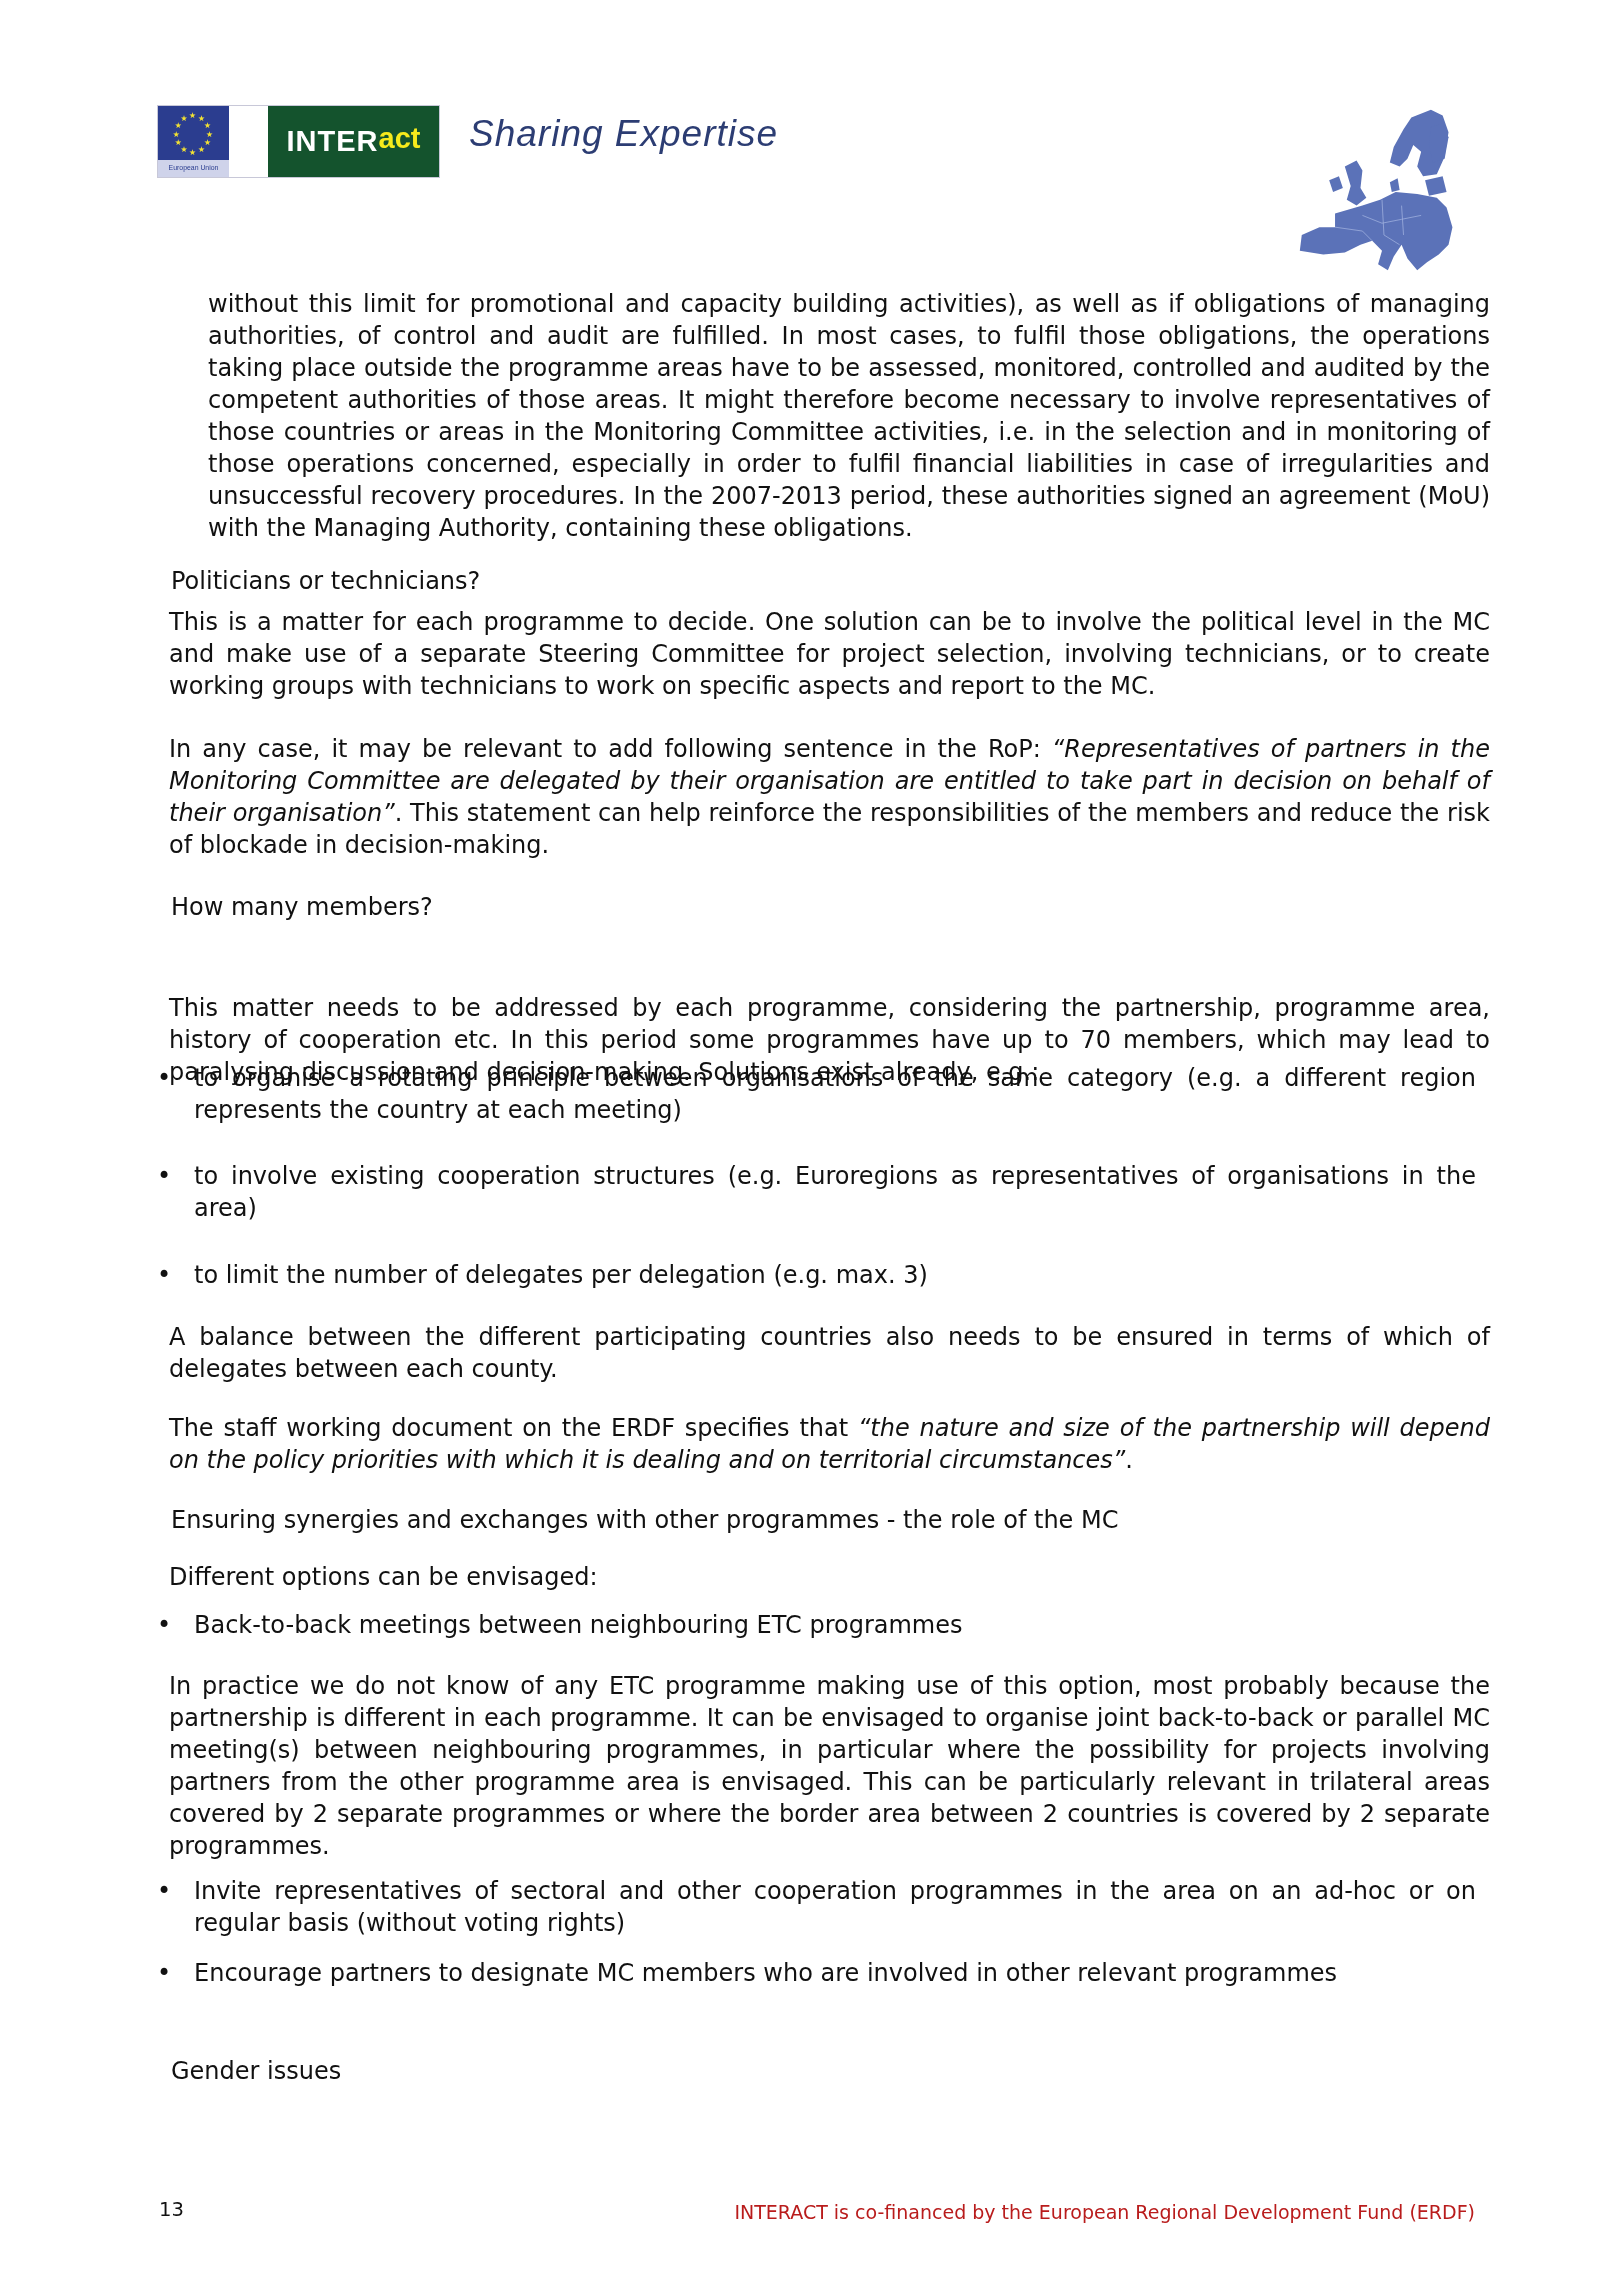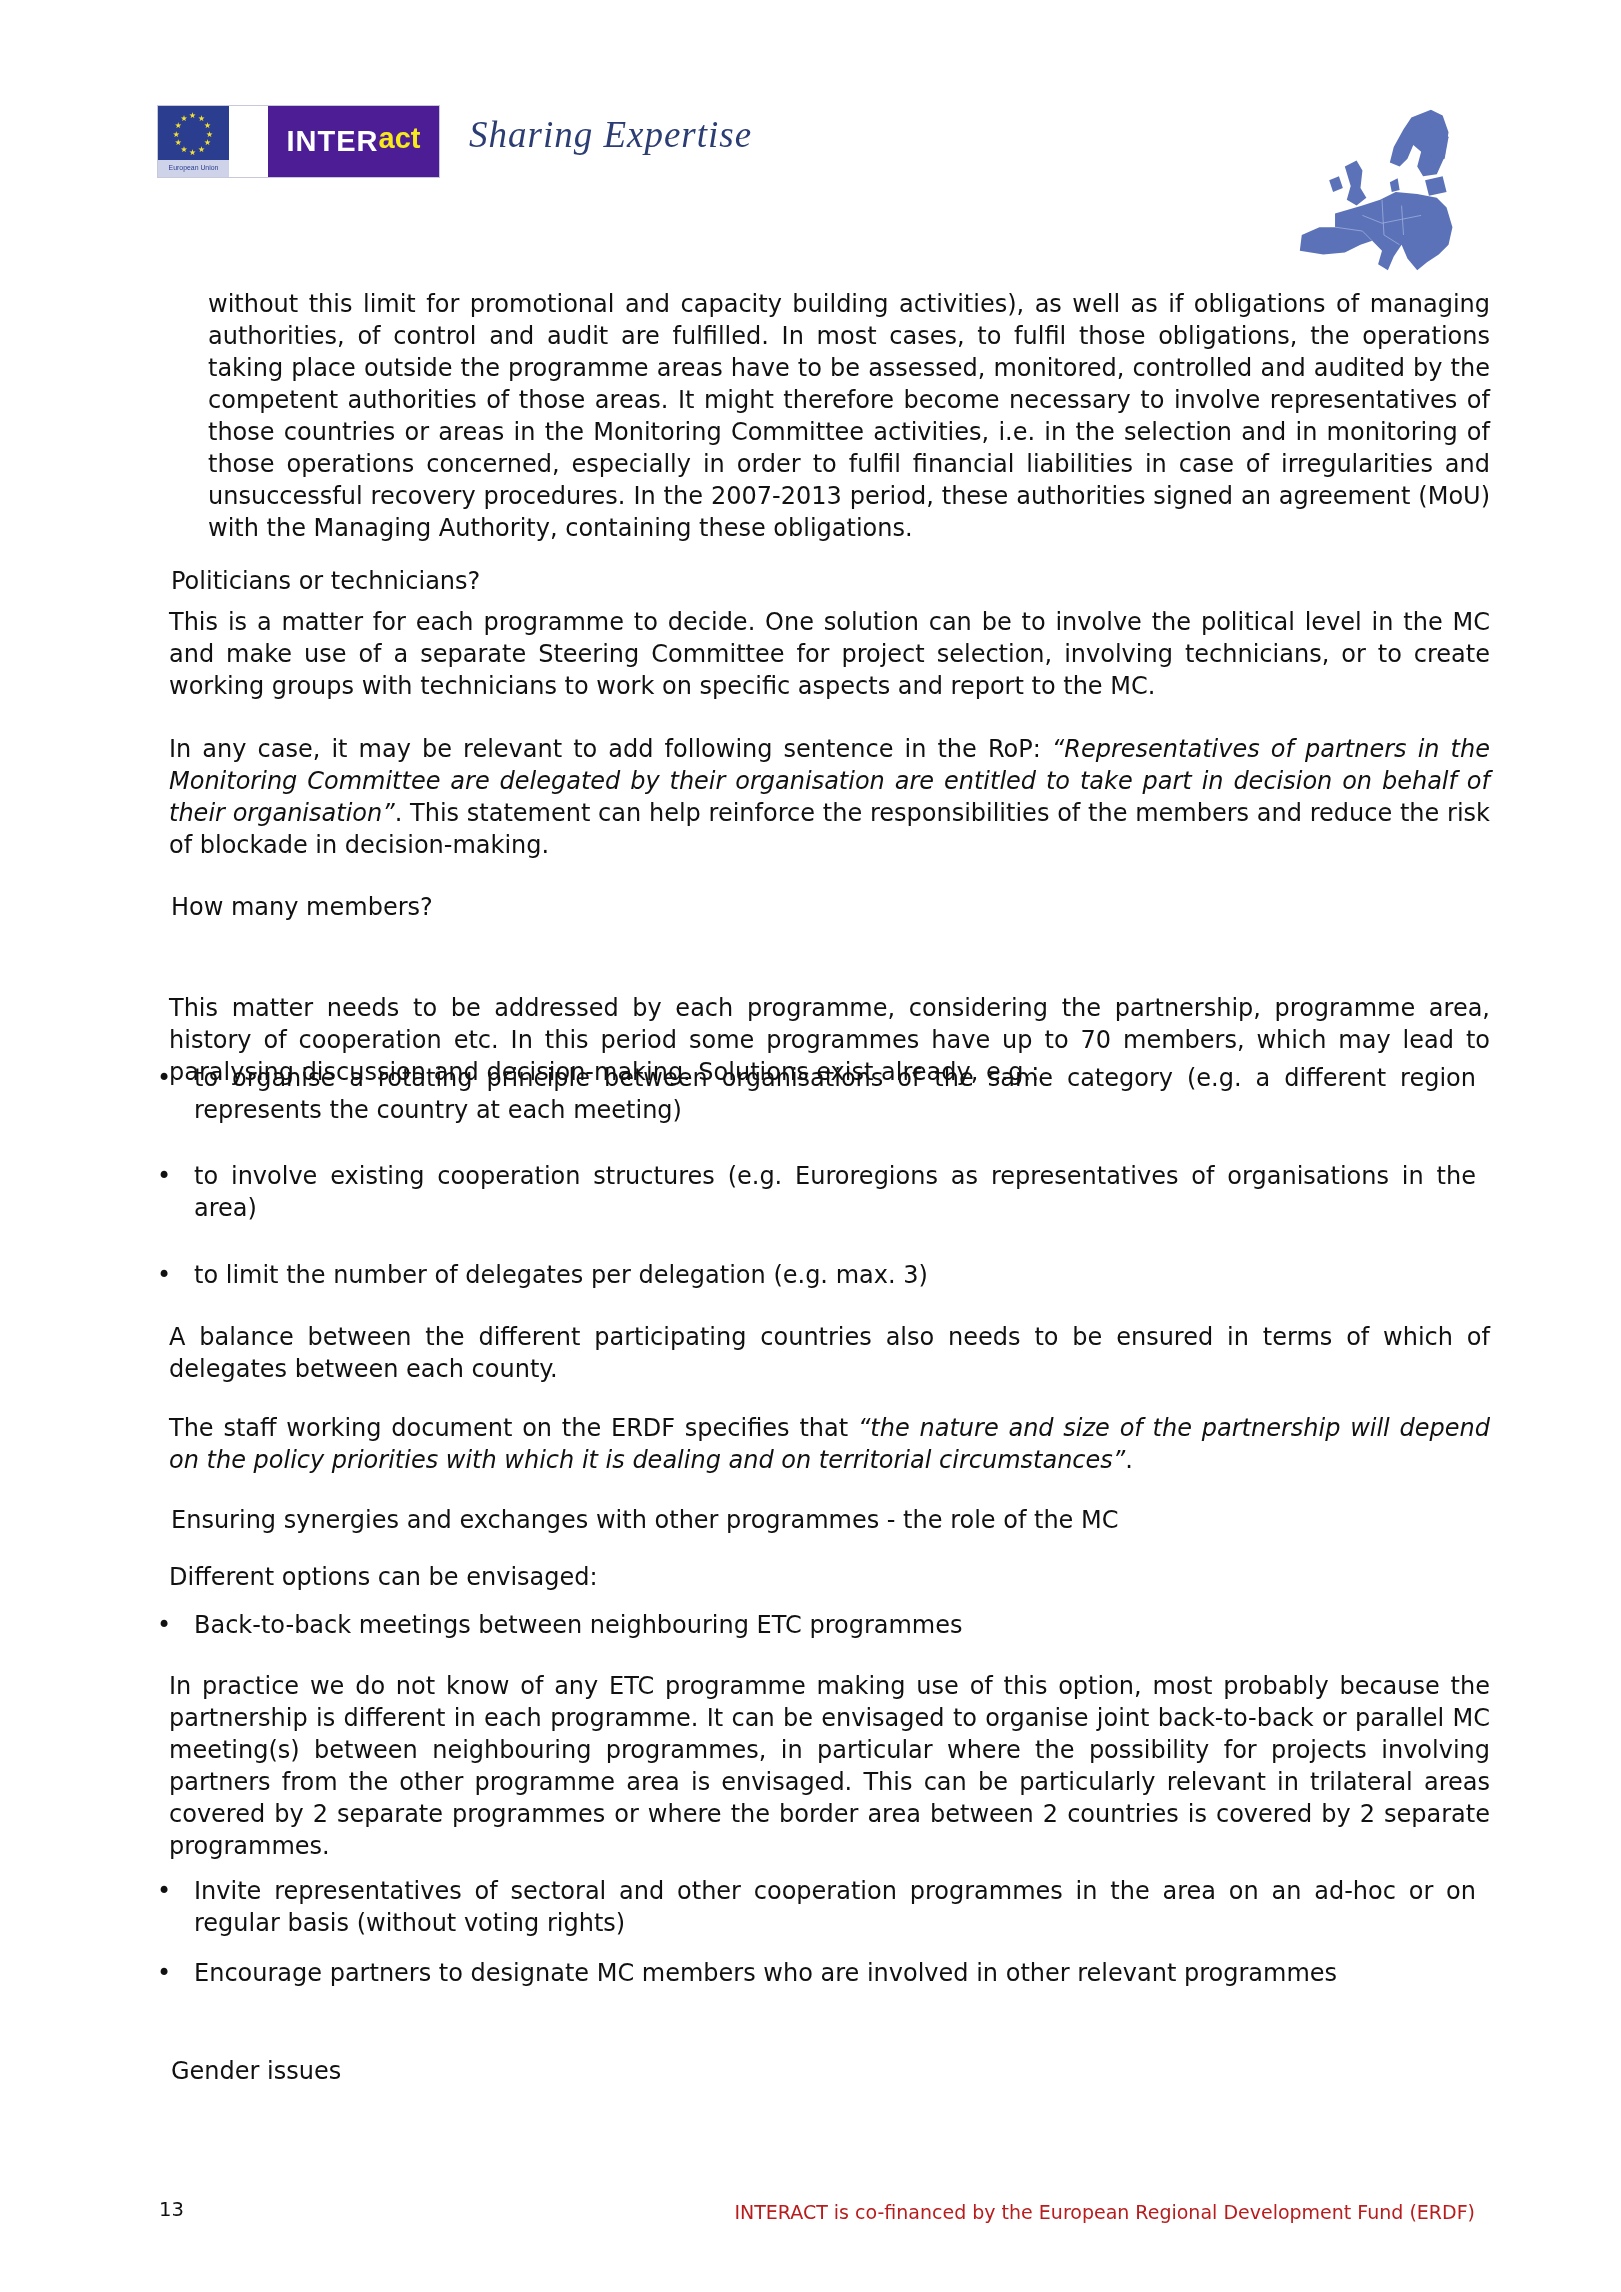--- a/index.html
+++ b/index.html
@@ -4,24 +4,24 @@
 <style>
   html, body { margin: 0; padding: 0; background: #ffffff; }
   body { width: 1621px; height: 2293px; position: relative; overflow: hidden; font-family: "DejaVu Sans", "Liberation Sans", sans-serif; color: #111; }
 
   
   .logo-box { position: absolute; left: 157px; top: 105px; width: 281px; height: 71px; display: flex; border: 1px solid #c8c8d8; }
   .eu-flag { width: 71px; height: 71px; background: #2b3d8f; position: relative; display: flex; flex-direction: column; }
   .eu-stars { flex: 1; position: relative; }
   .eu-stars span { position: absolute; color: #f3e233; font-size: 7.8px; line-height: 7.8px; }
   .eu-label { height: 16.7px; background: #cfd3ea; color: #2b3d8f; font-family: "Liberation Sans", sans-serif; font-size: 6.9px; line-height: 16.7px; text-align: center; white-space: nowrap; }
-  .interact-panel { flex: 1; background: #4c1d95; display: flex; align-items: center; justify-content: center; font-family: "Liberation Sans", sans-serif; font-weight: bold; margin-left: 39px; }
+  .interact-panel { flex: 1; background: #14532d; display: flex; align-items: center; justify-content: center; font-family: "Liberation Sans", sans-serif; font-weight: bold; margin-left: 39px; }
   .inter { color: #ffffff; font-size: 29px; letter-spacing: 1px; }
   .act { color: #f6ea1c; font-size: 29px; letter-spacing: 0px; margin-top: -5.9px; }
-  .tagline { position: absolute; left: 469px; top: 113px; font-family: Liberation Serif, serif; font-style: italic; color: #2c3d73; font-size: 37px; letter-spacing: 1px; }
+  .tagline { position: absolute; left: 469px; top: 113px; font-family: Liberation Sans, sans-serif; font-style: italic; color: #2c3d73; font-size: 37px; letter-spacing: 1px; }
 
   .europe-map { position: absolute; left: 1274px; top: 98px; width: 216px; height: 181px; }
 
   
   .content { position: absolute; left: 155px; width: 1321px; top: 0; font-family: "DejaVu Sans", sans-serif; font-size: 24px; line-height: 32px; }
   .para { position: absolute; left: 0; width: 1321px; text-align: justify; margin: 14px; }
   .indented { left: 39px; width: 1282px; }
   .heading { position: absolute; left: 0; text-underline-offset: 3.9px; margin: 16px; }
   .bullet { position: absolute; left: 0; width: 1321px; }
   .bullet .dot { position: absolute; left: 2px; top: 0; }

